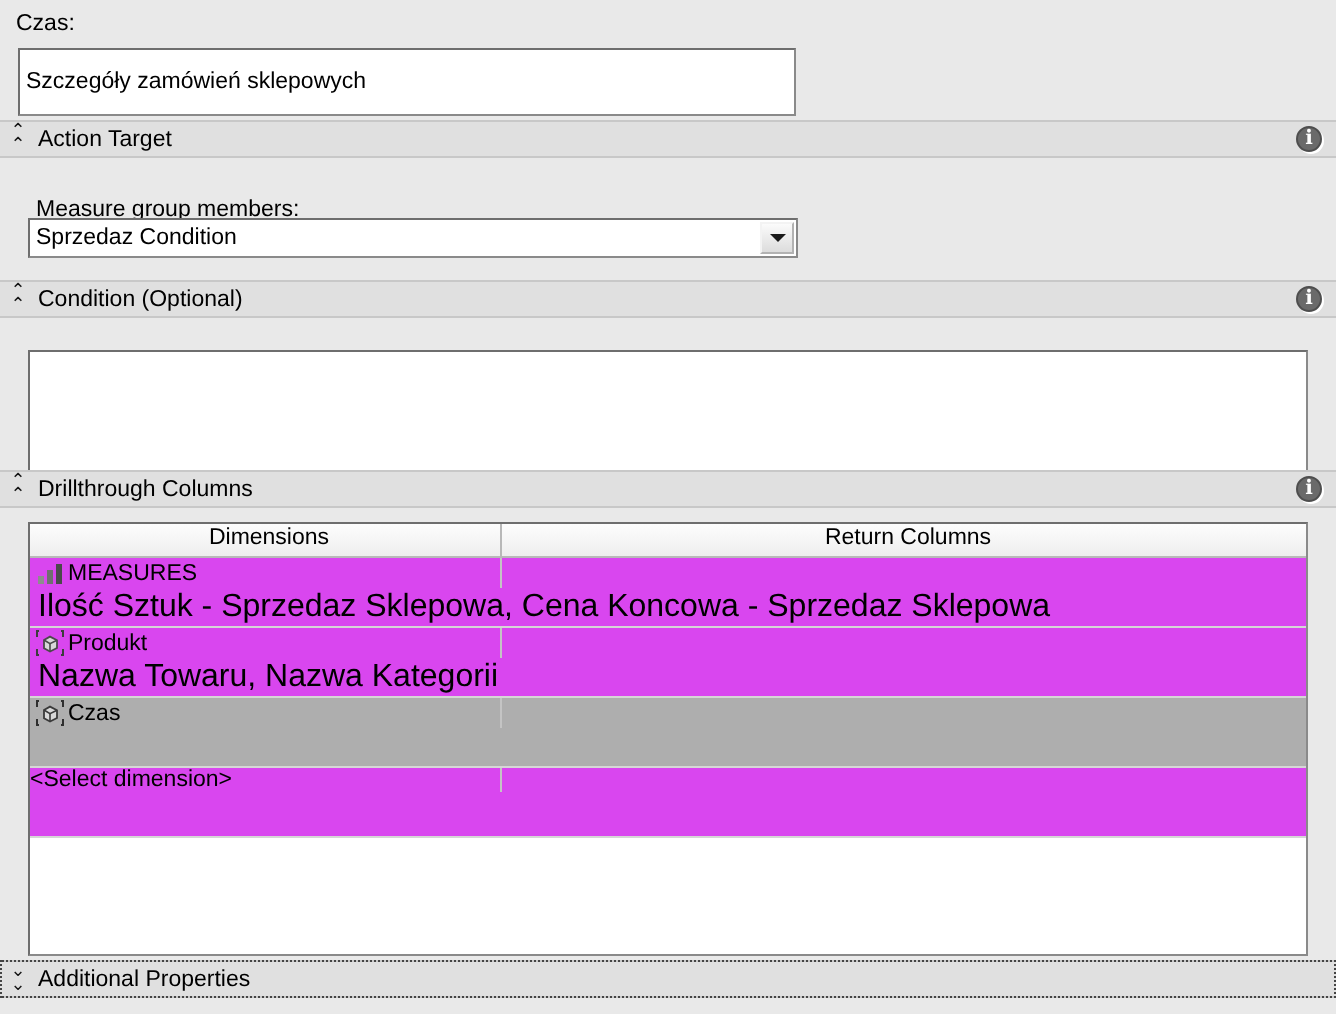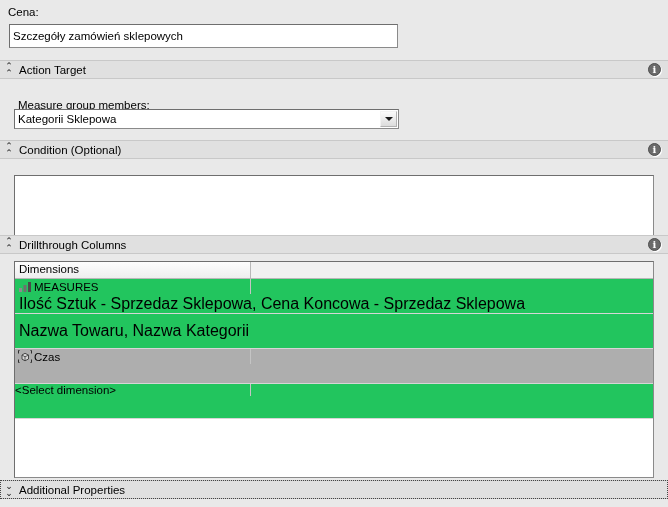--- a/index.html
+++ b/index.html
@@ -128,26 +128,27 @@
   .combo .combo-btn .arrow {
     width: 0; height: 0;
     border-left: 4px solid transparent;
     border-right: 4px solid transparent;
     border-top: 4px solid #1a1a1a;
   }
 
   
   .grid {
     position: absolute;
-    background: #22c55e;
+    background: #d946ef;
     border: 1px solid #8a8a8a;
     border-top-color: #6e6e6e;
     border-left-color: #6e6e6e;
     box-sizing: border-box;
     overflow: hidden;
+    text-align: center;
   }
   .grid-header {
     display: flex;
     height: 16px;
     background: #f1f1f1;
     border-bottom: 1px solid #b8b8b8;
   }
   .grid-header .gh {
     font-size: 11.5px;
     line-height: 15px;
@@ -214,37 +215,37 @@
     background: #ffffff;
     border: 1px solid #8a8a8a;
     border-top-color: #6e6e6e;
     border-left-color: #6e6e6e;
     box-sizing: border-box;
   }
 </style>
 </head>
 <body>
 
-<div class="label" style="position:absolute;left:8px;top:5px;">Cena:</div>
-
-<input class="textbox" type="text" style="position: absolute; left: 9px; top: 24px; width: 389px; height: 24px;" value="Szczegóły zamówień sklepowych">
+<div class="label" style="position:absolute;left:8px;top:5px;">Czas:</div>
+
+<input class="textbox" type="text" style="position: absolute; left: 9px; top: 24px; width: 389px; height: 34px;" value="Szczegóły zamówień sklepowych">
 
 <div class="section-head" style="top:60px;">
   <span class="chev">
       <i>⌃</i>
       <i>⌃</i>
     </span>
   <span class="sect-title">Action Target</span>
 </div>
 <div class="info-icon" style="left:648px;top:63px;">i</div>
 
 <div class="label" style="left:18px;top:98px;position:absolute;">Measure group members:</div>
 
 <div class="combo" style="left:14px;top:109px;width:385px;height:20px;">
-  <div class="combo-value">Kategorii Sklepowa</div>
+  <div class="combo-value">Sprzedaz Condition</div>
   <div class="combo-btn">
     <span class="arrow"></span>
   </div>
 </div>
 
 <div class="section-head" style="top:140px;">
   <span class="chev">
       <i>⌃</i>
       <i>⌃</i>
     </span>
@@ -262,37 +263,52 @@
       <i>⌃</i>
     </span>
   <span class="sect-title">Drillthrough Columns</span>
 </div>
 <div class="info-icon" style="left:648px;top:238px;">i</div>
 
 <div class="grid" style="left:14px;top:261px;width:640px;height:217px;">
 
   <div class="grid-header">
     <div class="gh col-dim">Dimensions</div>
+    <div class="gh col-ret">Return Columns</div>
   </div>
 
   <div class="grid-row">
     <div class="cell-dim">
       <span class="ico">
         <svg width="13" height="11" viewBox="0 0 13 11">
           <rect x="0" y="7" width="3" height="4" fill="#8d8d8d"></rect>
           <rect x="4.5" y="4" width="3" height="7" fill="#6f6f6f"></rect>
           <rect x="9" y="1" width="3" height="10" fill="#4a4a4a"></rect>
         </svg>
       </span>
       <span class="dim-text">MEASURES</span>
     </div>
     <div class="cell-ret">Ilość Sztuk - Sprzedaz Sklepowa, Cena Koncowa - Sprzedaz Sklepowa</div>
   </div>
 
   <div class="grid-row">
+    <div class="cell-dim">
+      <span class="ico">
+        <svg width="14" height="13" viewBox="0 0 14 13">
+          <path d="M1.5 0.5 H0.5 V3.5" fill="none" stroke="#3d3d3d" stroke-width="1"></path>
+          <path d="M12.5 0.5 H13.5 V3.5" fill="none" stroke="#3d3d3d" stroke-width="1"></path>
+          <path d="M0.5 9.5 V12.5 H1.5" fill="none" stroke="#3d3d3d" stroke-width="1"></path>
+          <path d="M13.5 9.5 V12.5 H12.5" fill="none" stroke="#3d3d3d" stroke-width="1"></path>
+          <path d="M4 5 L7 3.3 L10.5 5.1 L10.5 9 L7 10.8 L4 9.1 Z" fill="#d8d8d8" stroke="#4a4a4a" stroke-width="0.9"></path>
+          <path d="M4 5 L7 6.8 L10.5 5.1" fill="none" stroke="#4a4a4a" stroke-width="0.8"></path>
+          <path d="M7 6.8 L7 10.8" fill="none" stroke="#4a4a4a" stroke-width="0.8"></path>
+        </svg>
+      </span>
+      <span class="dim-text">Produkt</span>
+    </div>
     <div class="cell-ret">Nazwa Towaru, Nazwa Kategorii</div>
   </div>
 
   <div class="grid-row selected">
     <div class="cell-dim">
       <span class="ico">
         <svg width="14" height="13" viewBox="0 0 14 13">
           <path d="M1.5 0.5 H0.5 V3.5" fill="none" stroke="#2f2f2f" stroke-width="1"></path>
           <path d="M12.5 0.5 H13.5 V3.5" fill="none" stroke="#2f2f2f" stroke-width="1"></path>
           <path d="M0.5 9.5 V12.5 H1.5" fill="none" stroke="#2f2f2f" stroke-width="1"></path>

